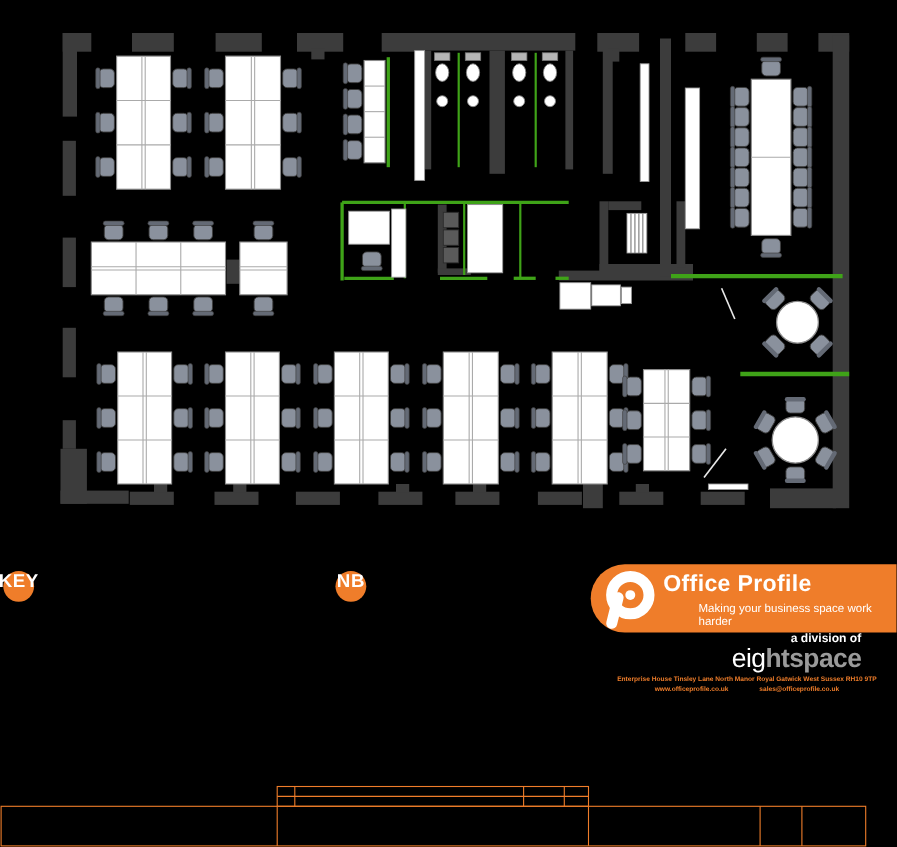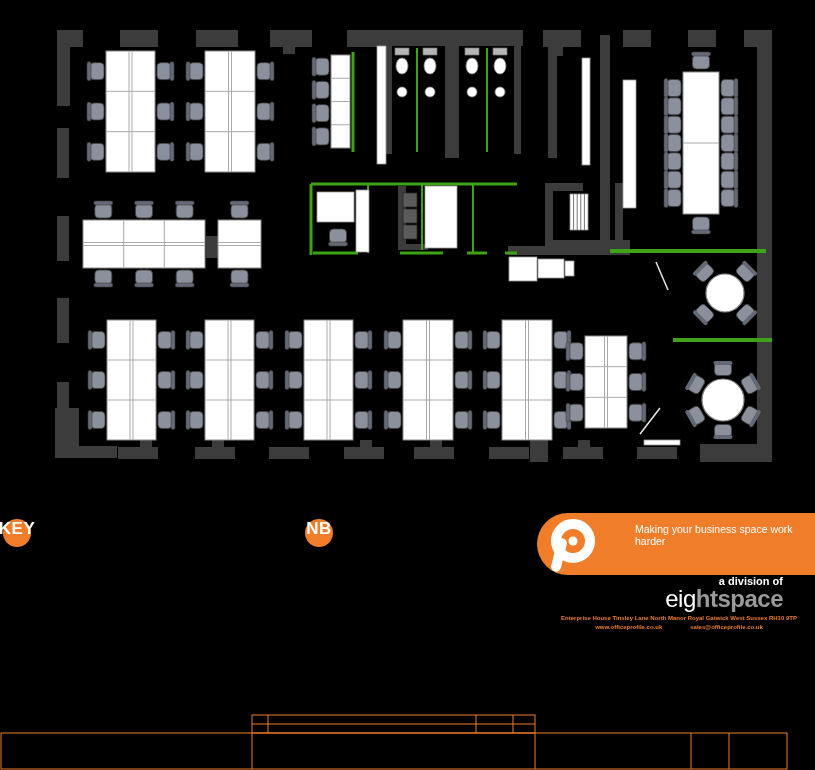--- a/index.html
+++ b/index.html
@@ -583,20 +583,21 @@
   <span>NB</span>
 </div>
 
 <div id="logo-panel" style="background: rgb(239, 125, 42);">
   <svg id="logo-mark" width="52" height="56" viewBox="0 0 52 56">
     <circle cx="28" cy="23" r="17" fill="none" stroke="#fff" stroke-width="10"></circle>
     <circle cx="28" cy="23" r="4.5" fill="#fff"></circle>
     <rect x="9" y="20" width="10" height="34" rx="5" fill="#fff" transform="rotate(14 14 37)"></rect>
   </svg>
   <div id="logo-text">
+    <div id="brand-name">Office Profile</div>
     <div id="brand-tagline">Making your business space work harder</div>
   </div>
 </div>
 
 <div id="division-label">a division of</div>
 <div id="parent-brand"><span class="w">eig</span><span class="g">htspace</span></div>
 <div id="address-line" style="color: rgb(239, 125, 42);">Enterprise House   Tinsley Lane North   Manor Royal   Gatwick   West Sussex   RH10 9TP</div>
 <div id="contact-line" style="color: rgb(239, 125, 42);">
   <span>www.officeprofile.co.uk</span>
   <span>sales@officeprofile.co.uk</span>

